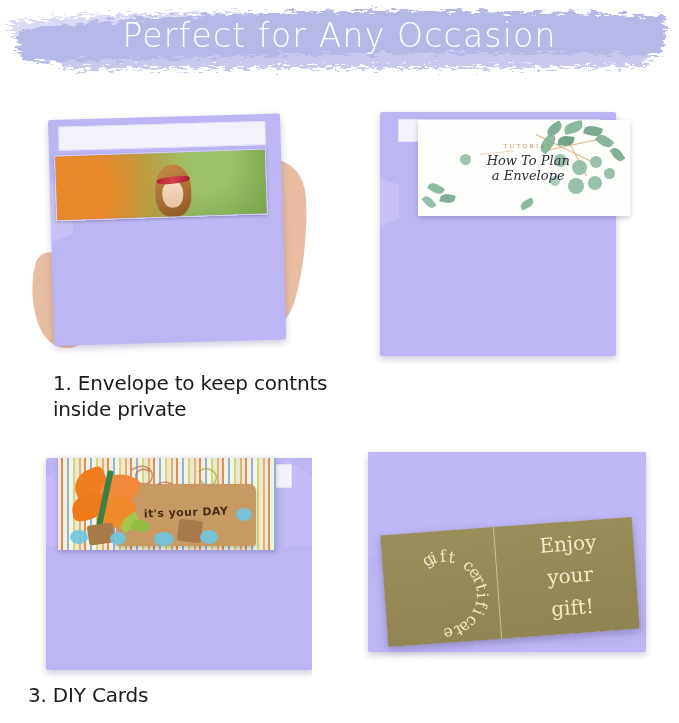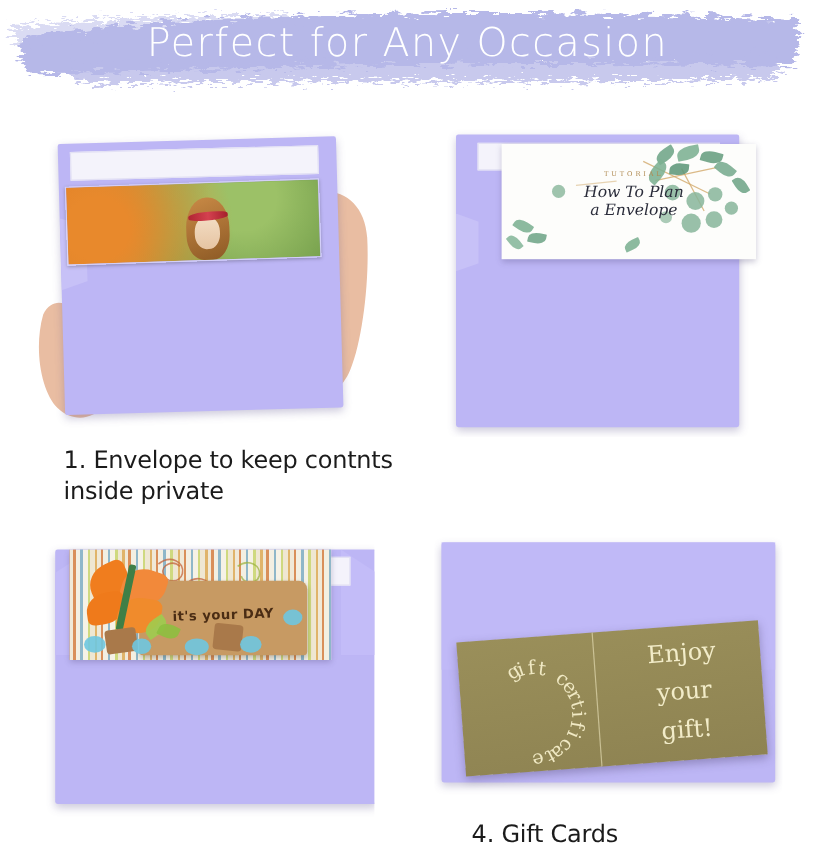--- a/index.html
+++ b/index.html
@@ -328,20 +328,21 @@
         <div class="blue-flower" style="left:12px;top:72px;width:18px;height:14px;"></div>
         <div class="blue-flower" style="left:52px;top:74px;width:16px;height:13px;"></div>
         <div class="blue-flower" style="left:96px;top:74px;width:20px;height:14px;"></div>
         <div class="blue-flower" style="left:142px;top:72px;width:18px;height:14px;"></div>
         <div class="blue-flower" style="left:178px;top:50px;width:16px;height:13px;"></div>
         <div class="leaf" style="left:62px;top:58px;width:20px;height:13px;transform:rotate(-34deg);background:#9dcd4f;"></div>
         <div class="leaf" style="left:74px;top:62px;width:17px;height:12px;transform:rotate(26deg);background:#8cbf3f;"></div>
       </div>
     </div>
 
+    <div class="caption c3">3. DIY Cards</div>
   </div>
 
   <div class="cell cell4">
     <div class="photo p4">
 
       <div class="env env-shadow e4-body">
         <div class="e4-flapline"></div>
       </div>
 
       <div class="e4-cert">
@@ -365,16 +366,15 @@
             <span style="transform: translate(46.5742px, 11.6123px) rotate(104deg);">f</span>
             <span style="transform: translate(42.692px, 21.9407px) rotate(117.2deg);">i</span>
             <span style="transform: translate(36.5538px, 31.1098px) rotate(130.4deg);">c</span>
             <span style="transform: translate(28.4841px, 38.6349px) rotate(143.6deg);">a</span>
             <span style="transform: translate(18.9092px, 44.1185px) rotate(156.8deg);">t</span>
             <span style="transform: translate(8.33511px, 47.2708px) rotate(170deg);">e</span>
           </div>
       </div>
     </div>
 
-    <div class="caption c4">4. Gift Cards</div>
   </div>
 
 </div>
 
 </body></html>

